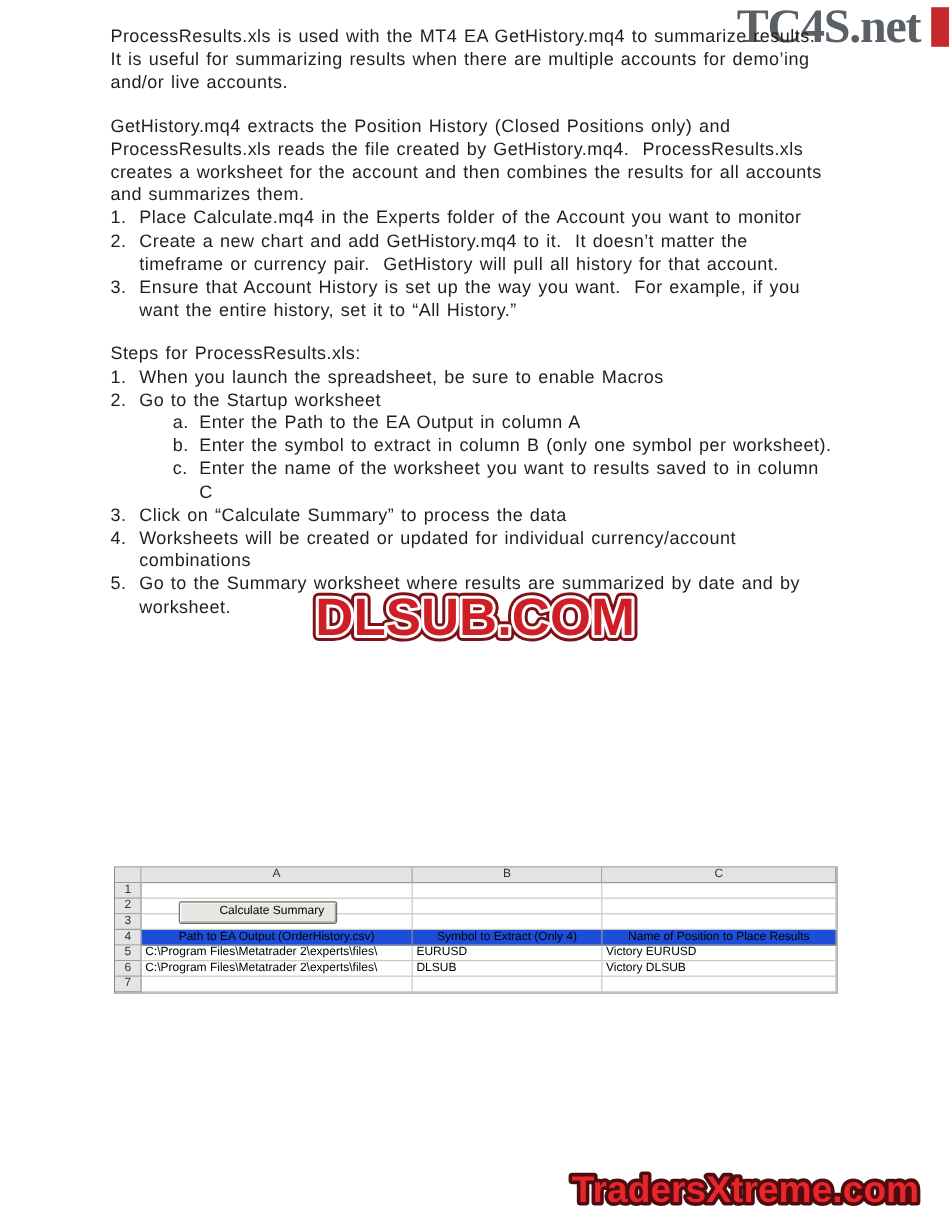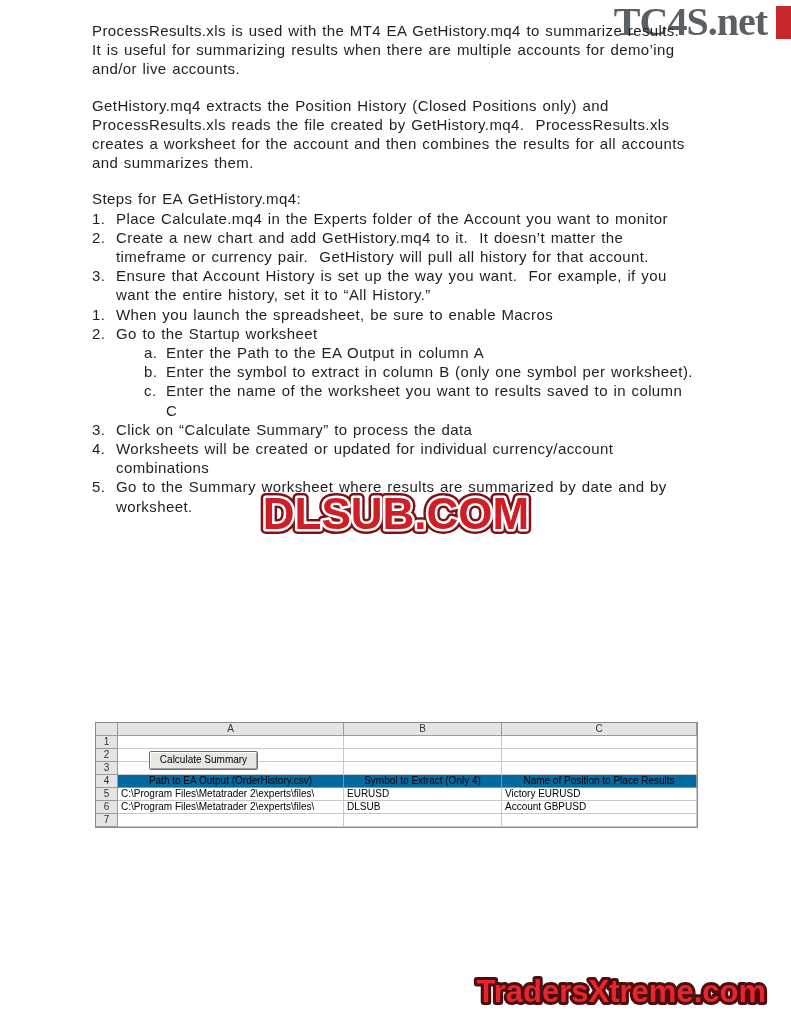--- a/index.html
+++ b/index.html
@@ -55,29 +55,29 @@
     border-right:1px solid #c9c9c9; border-bottom:1px solid #c9c9c9;
     white-space:nowrap; overflow:hidden;
   }
   .cA { width:226px; } .cB { width:158px; } .cC { width:195px; }
   .rowhdr, .corner, .colhdr {
     background:#e4e4e4; text-align:center; color:#333; padding:0;
     border-right:1px solid #9a9a9a; border-bottom:1px solid #9a9a9a;
   }
   .rowhdr, .corner { width:22px; }
   .hdr4 {
-    background:#0369a1; text-align:center; color:#000;
+    background:#1d4ed8; text-align:center; color:#000;
     border-right:1px solid #8f8f8f; border-bottom:1px solid #8f8f8f;
   }
   .calc-btn {
     position:absolute; left:53px; top:28px; width:107px; height:17px;
     background:#e9e7e1; border:1px solid #707070; border-radius:2px;
     box-shadow: inset 1px 1px 0 #ffffff, inset -1px -1px 0 #9d9d9d;
     font-family:"Liberation Sans", sans-serif; font-size:10px; line-height:15px;
-    text-align:center; color:#000; cursor:default;
+    text-align:center; color:#000; cursor:default;padding-left:23px;
   }
 
   
   .footer-logo { position:absolute; right:22px; top:972px; }
   .fl { font-family:"Liberation Sans", sans-serif; font-weight:bold; font-size:31px; text-anchor:end; }
   .fl-outer { fill:none; stroke:#4d0d10; stroke-width:6; stroke-linejoin:round; }
   .fl-fill  { fill:#e8252b; }
 </style>
 </head>
 <body>
@@ -87,36 +87,36 @@
   <div class="top-logo">
     <span>TC4S.net</span>
   </div>
   <div class="logo-red-bar"></div>
 
   <div class="content">
 
     <p class="para first">ProcessResults.xls is used with the MT4 EA GetHistory.mq4 to summarize results.  It is useful for summarizing results when there are multiple accounts for demo’ing and/or live accounts.</p>
     <p class="para">GetHistory.mq4 extracts the Position History (Closed Positions only) and ProcessResults.xls reads the file created by GetHistory.mq4.  ProcessResults.xls creates a worksheet for the account and then combines the results for all accounts and summarizes them.</p>
 
-    <div class="sec-heading">Steps for EA GetHistory.mq4:</div>
     <div class="list">
       <div class="li">
         <span class="num">1.</span>
         <span class="txt">Place Calculate.mq4 in the Experts folder of the Account you want to monitor</span>
       </div>
       <div class="li">
         <span class="num">2.</span>
         <span class="txt">Create a new chart and add GetHistory.mq4 to it.  It doesn’t matter the timeframe or currency pair.  GetHistory will pull all history for that account.</span>
       </div>
       <div class="li">
         <span class="num">3.</span>
         <span class="txt">Ensure that Account History is set up the way you want.  For example, if you want the entire history, set it to “All History.”</span>
       </div>
     </div>
 
+    <div class="sec-heading">Steps for ProcessResults.xls:</div>
     <div class="list">
       <div class="li">
         <span class="num">1.</span>
         <span class="txt">When you launch the spreadsheet, be sure to enable Macros</span>
       </div>
       <div class="li">
         <span class="num">2.</span>
         <span class="txt">Go to the Startup worksheet</span>
       </div>
       <div class="sublist">
@@ -188,21 +188,21 @@
     <div class="srow">
       <div class="cell rowhdr">5</div>
       <div class="cell cA">C:\Program Files\Metatrader 2\experts\files\</div>
       <div class="cell cB">EURUSD</div>
       <div class="cell cC">Victory EURUSD</div>
     </div>
     <div class="srow">
       <div class="cell rowhdr">6</div>
       <div class="cell cA">C:\Program Files\Metatrader 2\experts\files\</div>
       <div class="cell cB">DLSUB</div>
-      <div class="cell cC">Account GBPUSD</div>
+      <div class="cell cC">Victory DLSUB</div>
     </div>
     <div class="srow">
       <div class="cell rowhdr">7</div>
       <div class="cell cA"></div>
       <div class="cell cB"></div>
       <div class="cell cC"></div>
     </div>
     <div class="calc-btn">Calculate Summary</div>
   </div>
 

